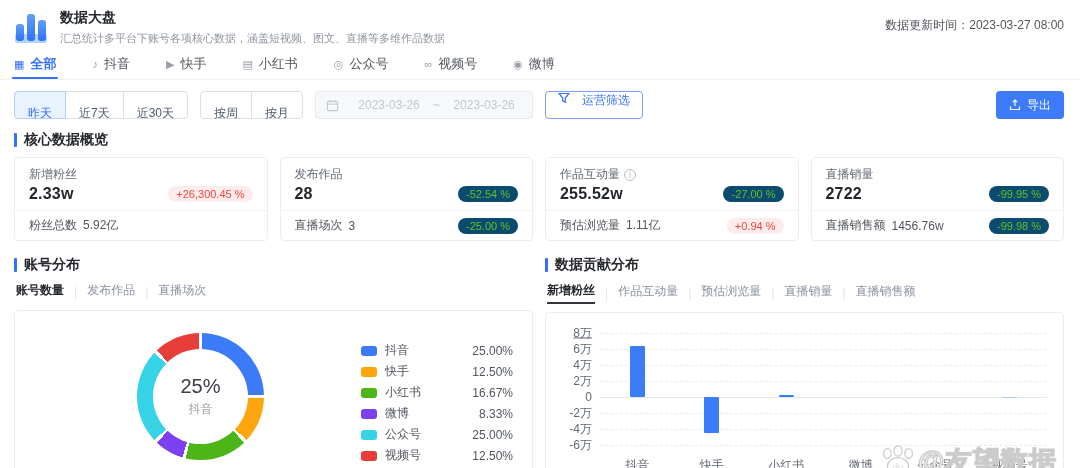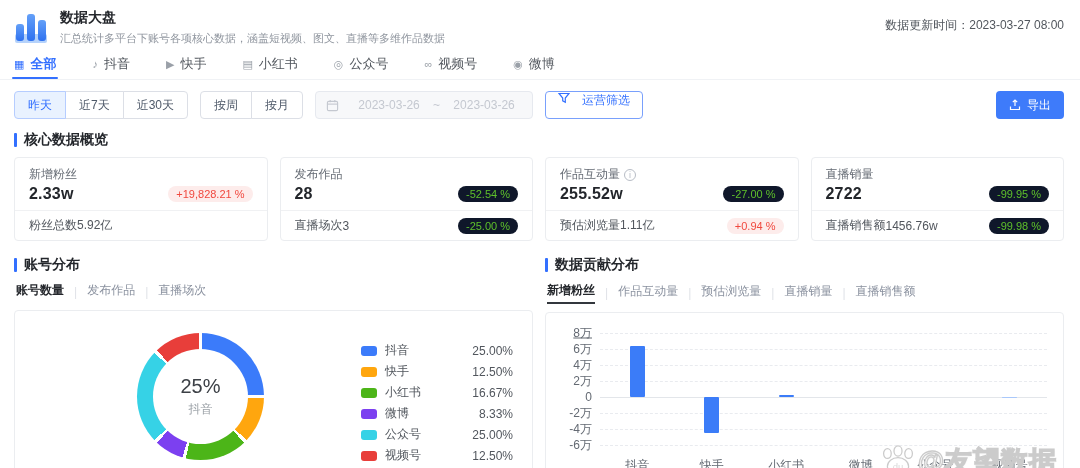--- a/index.html
+++ b/index.html
@@ -22,21 +22,21 @@
   
   .tabs-row { display:flex; align-items:stretch; padding:0 14px; height:31px; border-bottom:1px solid #f0f2f5; margin-top:3px; }
   .tab { display:flex; align-items:center; gap:6px; font-size:13px; color:#51565d; margin-right:36px; position:relative; cursor:pointer; }
   .tab .tab-icon { font-size:11px; color:#9aa0a8; }
   .tab.active { color:#3370ff; font-weight:700; }
   .tab.active .tab-icon { color:#3370ff; }
   .tab.active::after { content:""; position:absolute; left:-2px; right:-2px; bottom:0; height:2px; background:#3370ff; border-radius:1px; }
   
   .filter-row { display:flex; align-items:center; padding:11px 16px 9px 14px; gap:12px; }
   .btn-group { display:flex; }
-  .fbtn { height:28px; line-height:26px; padding:0 13px; border:1px solid #dcdfe6; background:#fff; font-size:12px; color:#4e5969; margin-left:-1px; cursor:pointer; white-space:nowrap; }
+  .fbtn { height:28px; line-height:26px; padding:8px 13px; border:1px solid #dcdfe6; background:#fff; font-size:12px; color:#4e5969; margin-left:-1px; cursor:pointer; white-space:nowrap; }
   .btn-group .fbtn:first-child { border-radius:4px 0 0 4px; margin-left:0; }
   .btn-group .fbtn:last-child { border-radius:0 4px 4px 0; }
   .btn-group .fbtn:only-child { border-radius:4px; }
   .fbtn.active { background:#e9f2ff; color:#3370ff; border-color:#b6cdff; position:relative; z-index:1; }
   .date-input { height:28px; width:218px; border:1px solid #e6e9ef; background:#f7f8fa; border-radius:4px; display:flex; align-items:center; padding:8px 10px; color:#c4c8d0; font-size:12px; cursor:pointer; }
   .date-input .cal { margin-right:12px; display:flex; }
   .date-input .d { flex:1; text-align:center; }
   .date-input .tilde { padding:0 6px; }
   .ops-btn { height:28px; padding:0 12px; border:1px solid #79a0fc; background:#fff; color:#3370ff; border-radius:4px; font-size:12px; display:flex; align-items:flex-start; gap:12px; cursor:pointer; }
   .export-btn { margin-left:auto; height:28px; padding:0 13px; background:#3e7bfa; border:none; color:#fff; border-radius:4px; font-size:12px; display:flex; align-items:center; gap:6px; cursor:pointer; }
@@ -47,22 +47,22 @@
   .cards-row { display:flex; gap:12px; padding:0 16px 0 14px; }
   .card { flex:1; border:1px solid #ebedf0; border-radius:4px; background:#fff; }
   .card-top { padding:8px 14px 7px; }
   .card-label { font-size:12px; color:#646a73; display:flex; align-items:center; gap:4px; }
   .info-icon { width:12px; height:12px; border:1px solid #b8bdc6; border-radius:50%; color:#b8bdc6; font-size:9px; line-height:10px; text-align:center; display:inline-block; }
   .info-icon::before { content:"i"; }
   .card-valrow { display:flex; align-items:center; justify-content:space-between; margin-top:2px; }
   .card-value { font-size:16px; font-weight:600; color:#23262b; letter-spacing:.2px; }
   .badge { font-size:11px; padding:2px 8px; border-radius:10px; white-space:nowrap; }
   .badge.up { background:#fdeceb; color:#f0483e; }
-  .badge.down { background:#0f172a; color:#5ec02b; }
-  .card-footer { border-top:1px solid #f0f1f3; padding:6px 14px; display:flex; align-items:center; gap:0; font-size:12px; color:#51565d; min-height:29px; }
+  .badge.down { background:#0c4a6e; color:#5ec02b; }
+  .card-footer { border-top:1px solid #f0f1f3; padding:6px 14px; display:flex; align-items:center; gap:6px; font-size:12px; color:#51565d; min-height:29px; }
   .card-footer .badge { margin-left:auto; }
   
   .bottom-row { display:flex; gap:12px; padding:12px 16px 0 14px; }
   .panel { flex:1; min-width:0; }
   .panel .section-title { padding-left:0; }
   .sub-tabs { display:flex; align-items:center; font-size:12px; color:#8a919f; margin:0 0 8px 2px; }
   .sub-tab { cursor:pointer; padding-bottom:3px; }
   .sub-tab.active { color:#24272c; font-weight:700; }
   .sub-tab.active.u { border-bottom:2px solid #33373d; }
   .sub-sep { color:#e0e3e8; padding:0 10px; }
@@ -183,21 +183,21 @@
   <span>核心数据概览</span>
 </div>
 <div class="cards-row" id="cardsRow">
     <article class="card">
       <div class="card-top">
         <div class="card-label">
           <span>新增粉丝</span>
         </div>
         <div class="card-valrow">
           <div class="card-value">2.33w</div>
-          <span class="badge up">+19,828.21 %</span>
+          <span class="badge up">+26,300.45 %</span>
         </div>
       </div>
       <div class="card-footer">
         <span>粉丝总数</span>
         <span>5.92亿</span>
       </div>
     </article>
     <article class="card">
       <div class="card-top">
         <div class="card-label">

